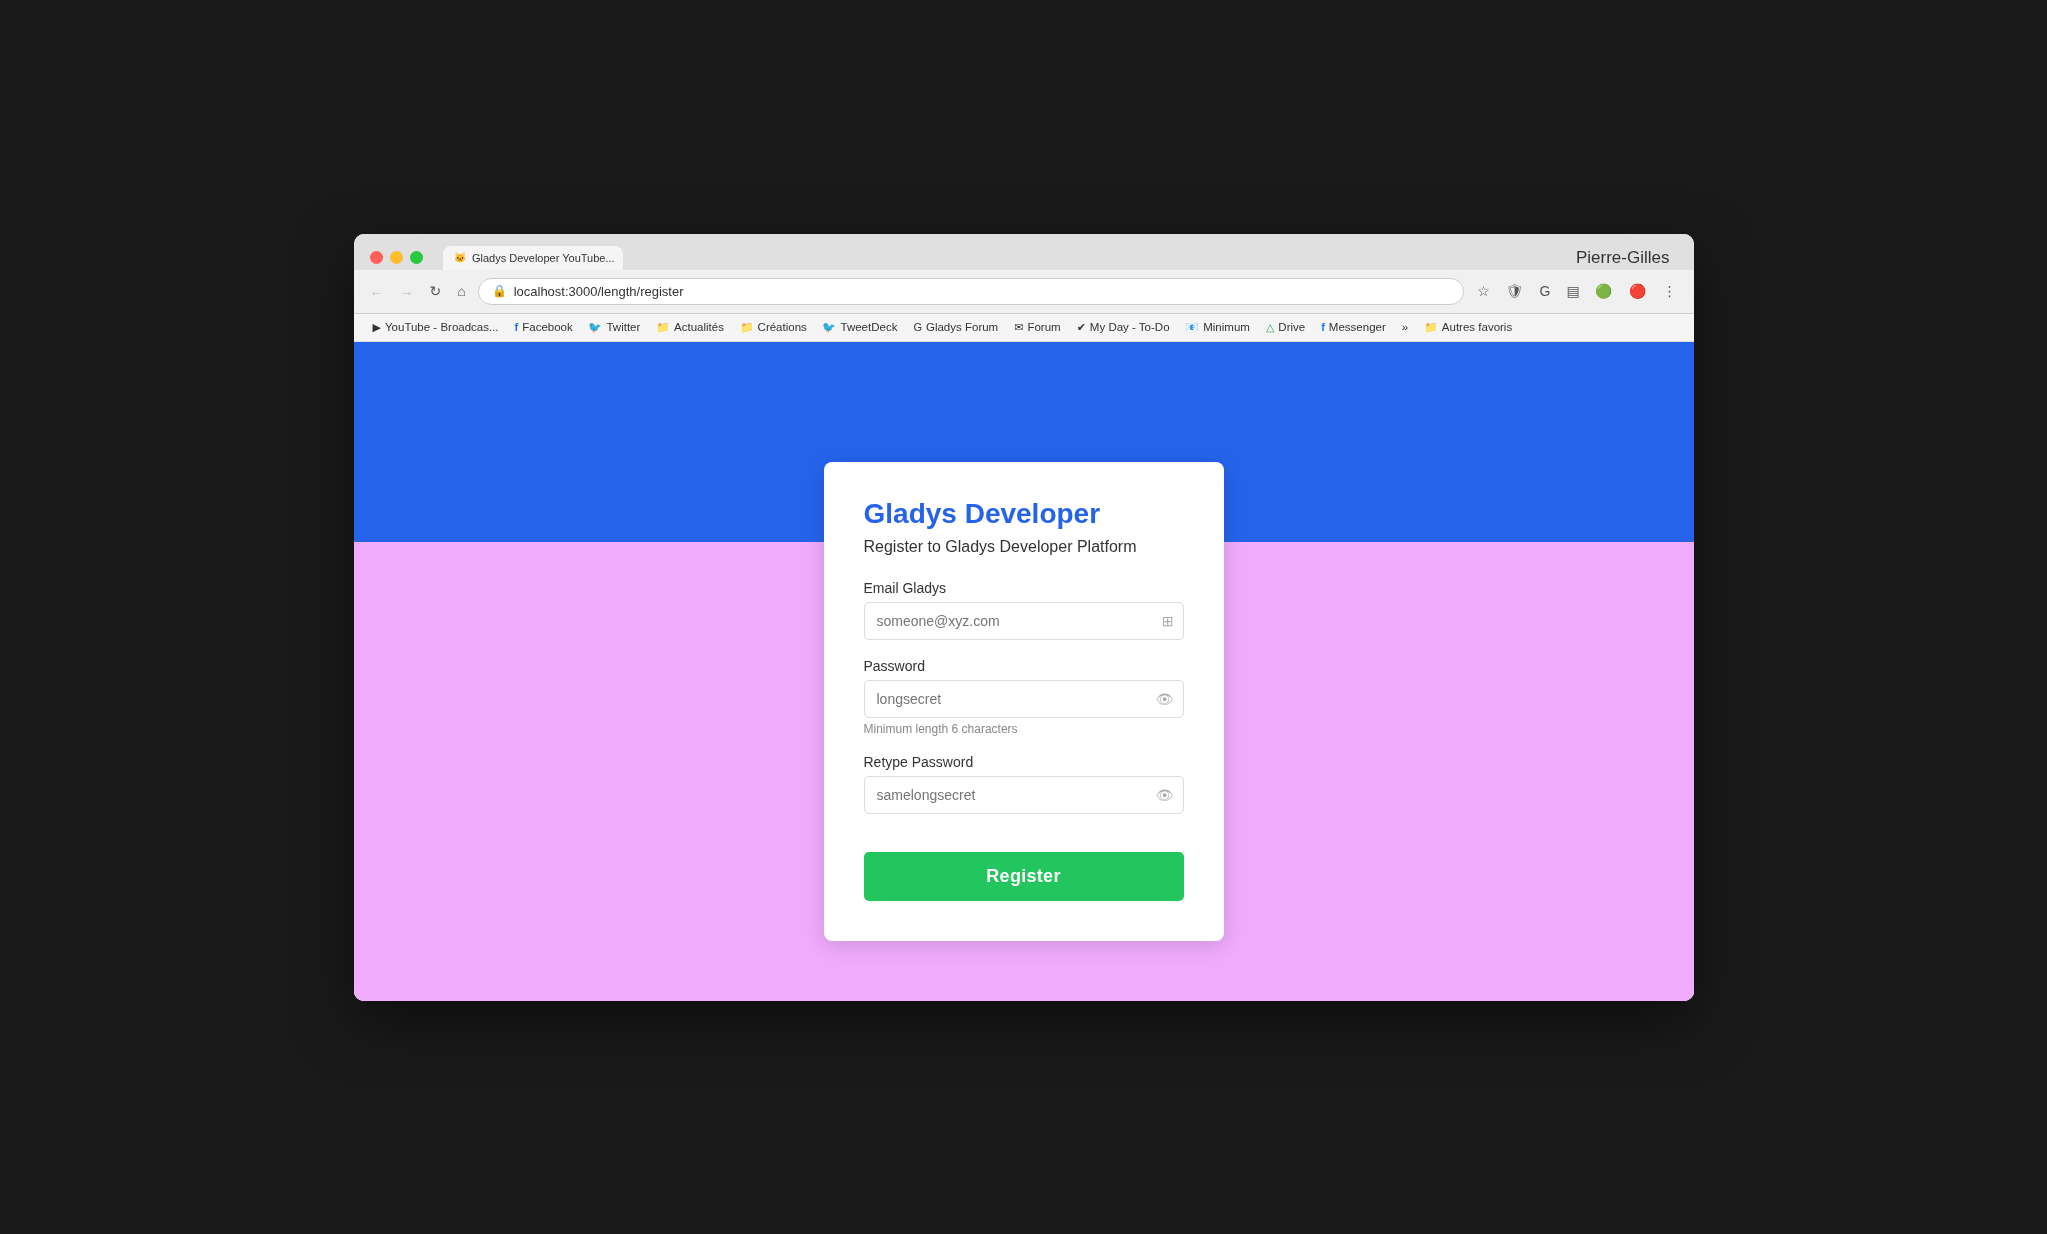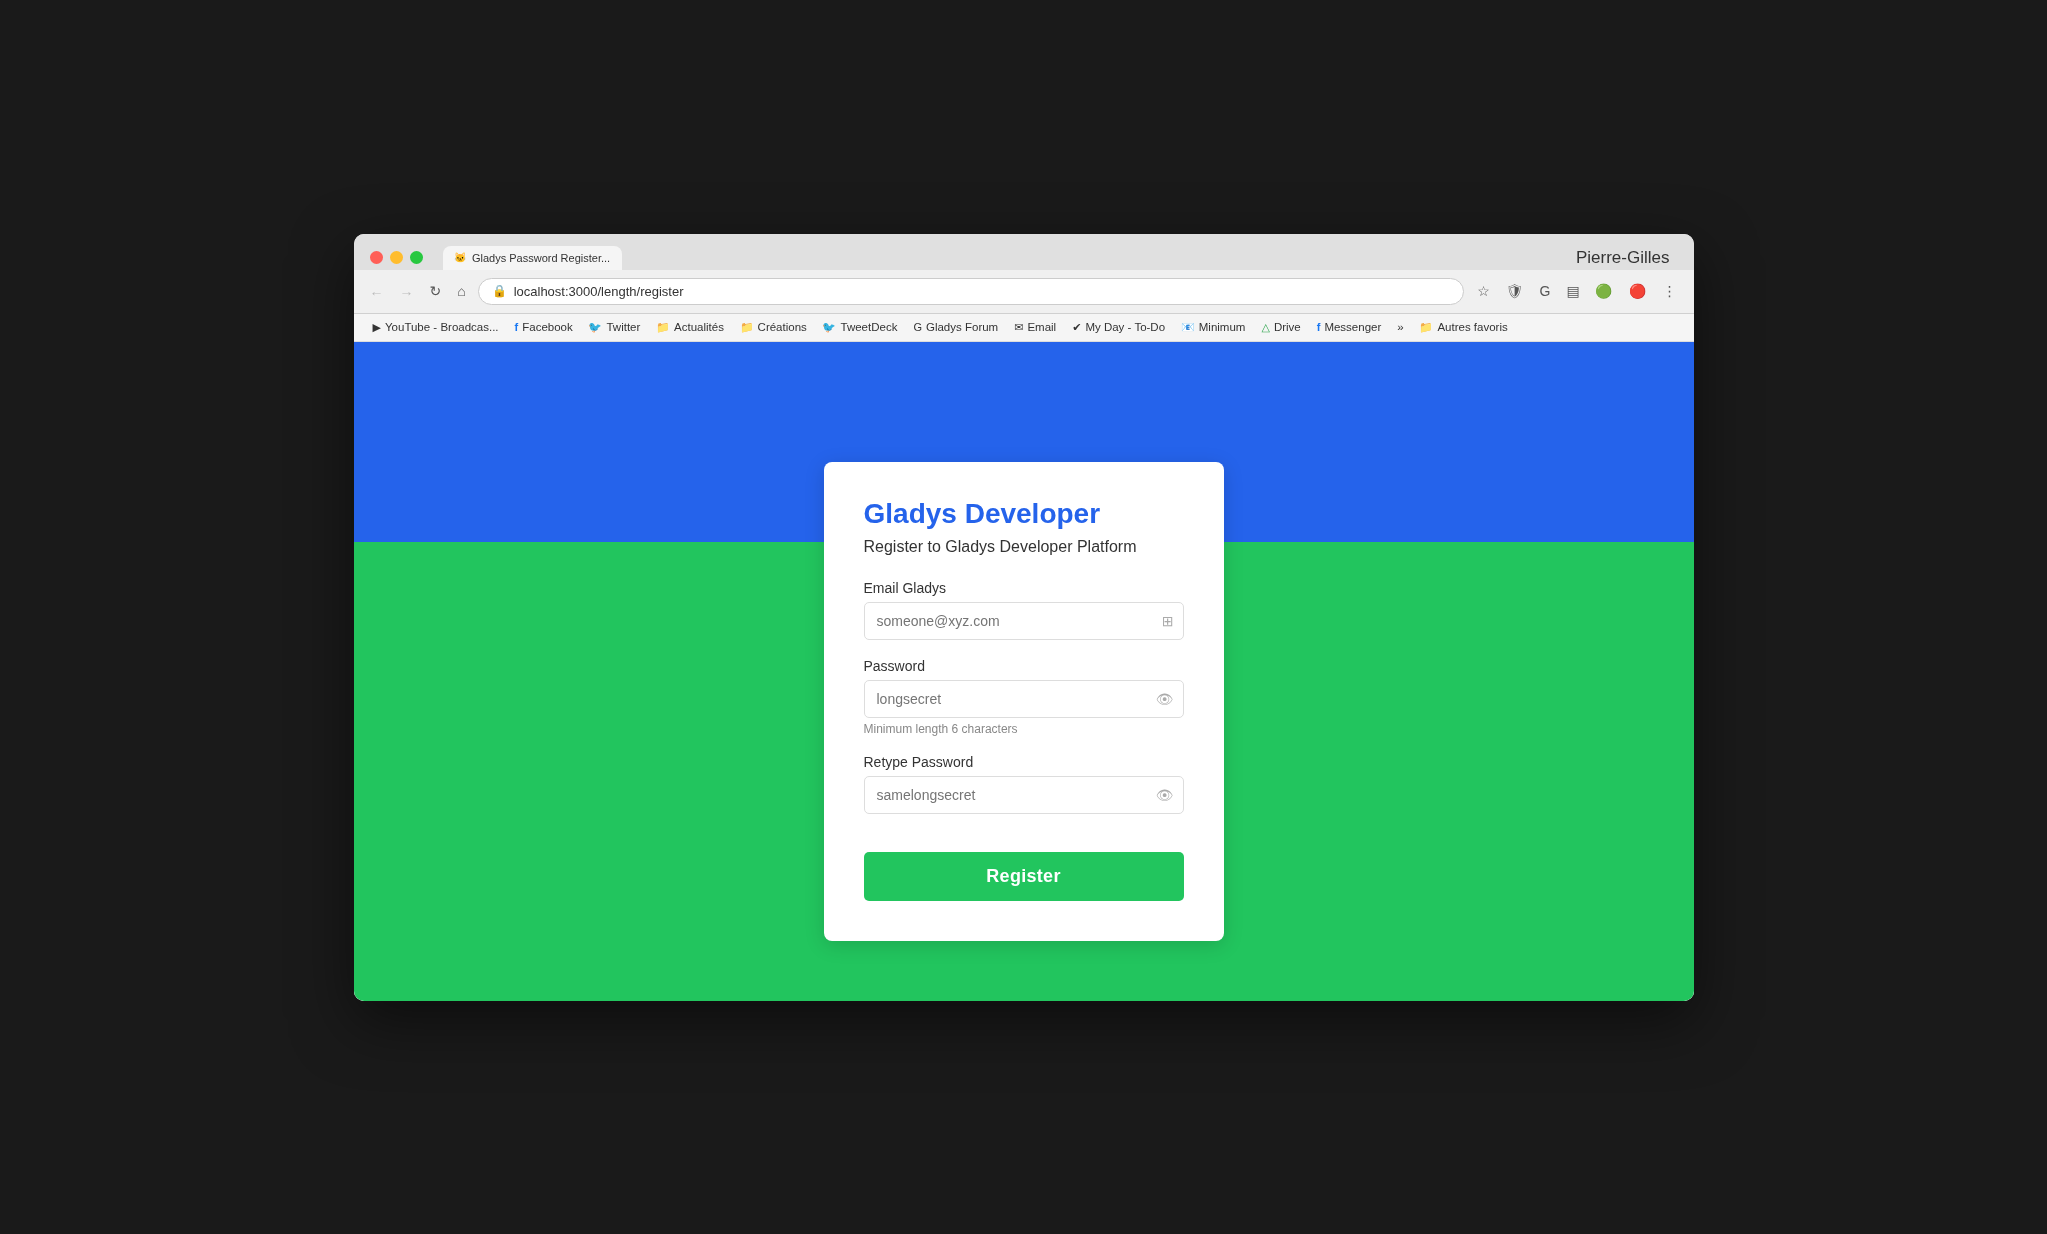--- a/index.html
+++ b/index.html
@@ -137,21 +137,21 @@
       background: white;
       min-height: 620px;
     }
     .page-hero {
       background: #2563eb;
       padding: 80px 20px 120px;
       display: flex;
       justify-content: center;
     }
     .page-lower {
-      background: #22c55e;
+      background: #f0abfc;
       padding-bottom: 60px;
       display: flex;
       justify-content: center;
     }
 
     
     .register-card {
       background: white;
       border-radius: 8px;
       box-shadow: 0 4px 20px rgba(0,0,0,0.15);
@@ -234,21 +234,21 @@
 
   <div class="title-bar">
     <div class="traffic-lights">
       <div class="traffic-light red"></div>
       <div class="traffic-light yellow"></div>
       <div class="traffic-light green"></div>
     </div>
     <div class="tabs-bar">
       <div class="browser-tab">
         <span class="tab-icon">🐱</span>
-        <span>Gladys Password Register...</span>
+        <span>Gladys Developer YouTube...</span>
 
       </div>
     </div>
     <span class="user-name">Pierre-Gilles</span>
   </div>
 
   <div class="nav-bar">
     <button class="nav-btn disabled">←</button>
     <button class="nav-btn disabled">→</button>
     <button class="nav-btn">↻</button>
@@ -292,21 +292,21 @@
     <div class="bookmark-item">
       <span class="bookmark-icon" style="color:#1da1f2;">🐦</span>
       <span>TweetDeck</span>
     </div>
     <div class="bookmark-item">
       <span class="bookmark-icon">G</span>
       <span>Gladys Forum</span>
     </div>
     <div class="bookmark-item">
       <span class="bookmark-icon">✉</span>
-      <span>Email</span>
+      <span>Forum</span>
     </div>
     <div class="bookmark-item">
       <span class="bookmark-icon">✔</span>
       <span>My Day - To-Do</span>
     </div>
     <div class="bookmark-item">
       <span class="bookmark-icon">📧</span>
       <span>Minimum</span>
     </div>
     <div class="bookmark-item">

